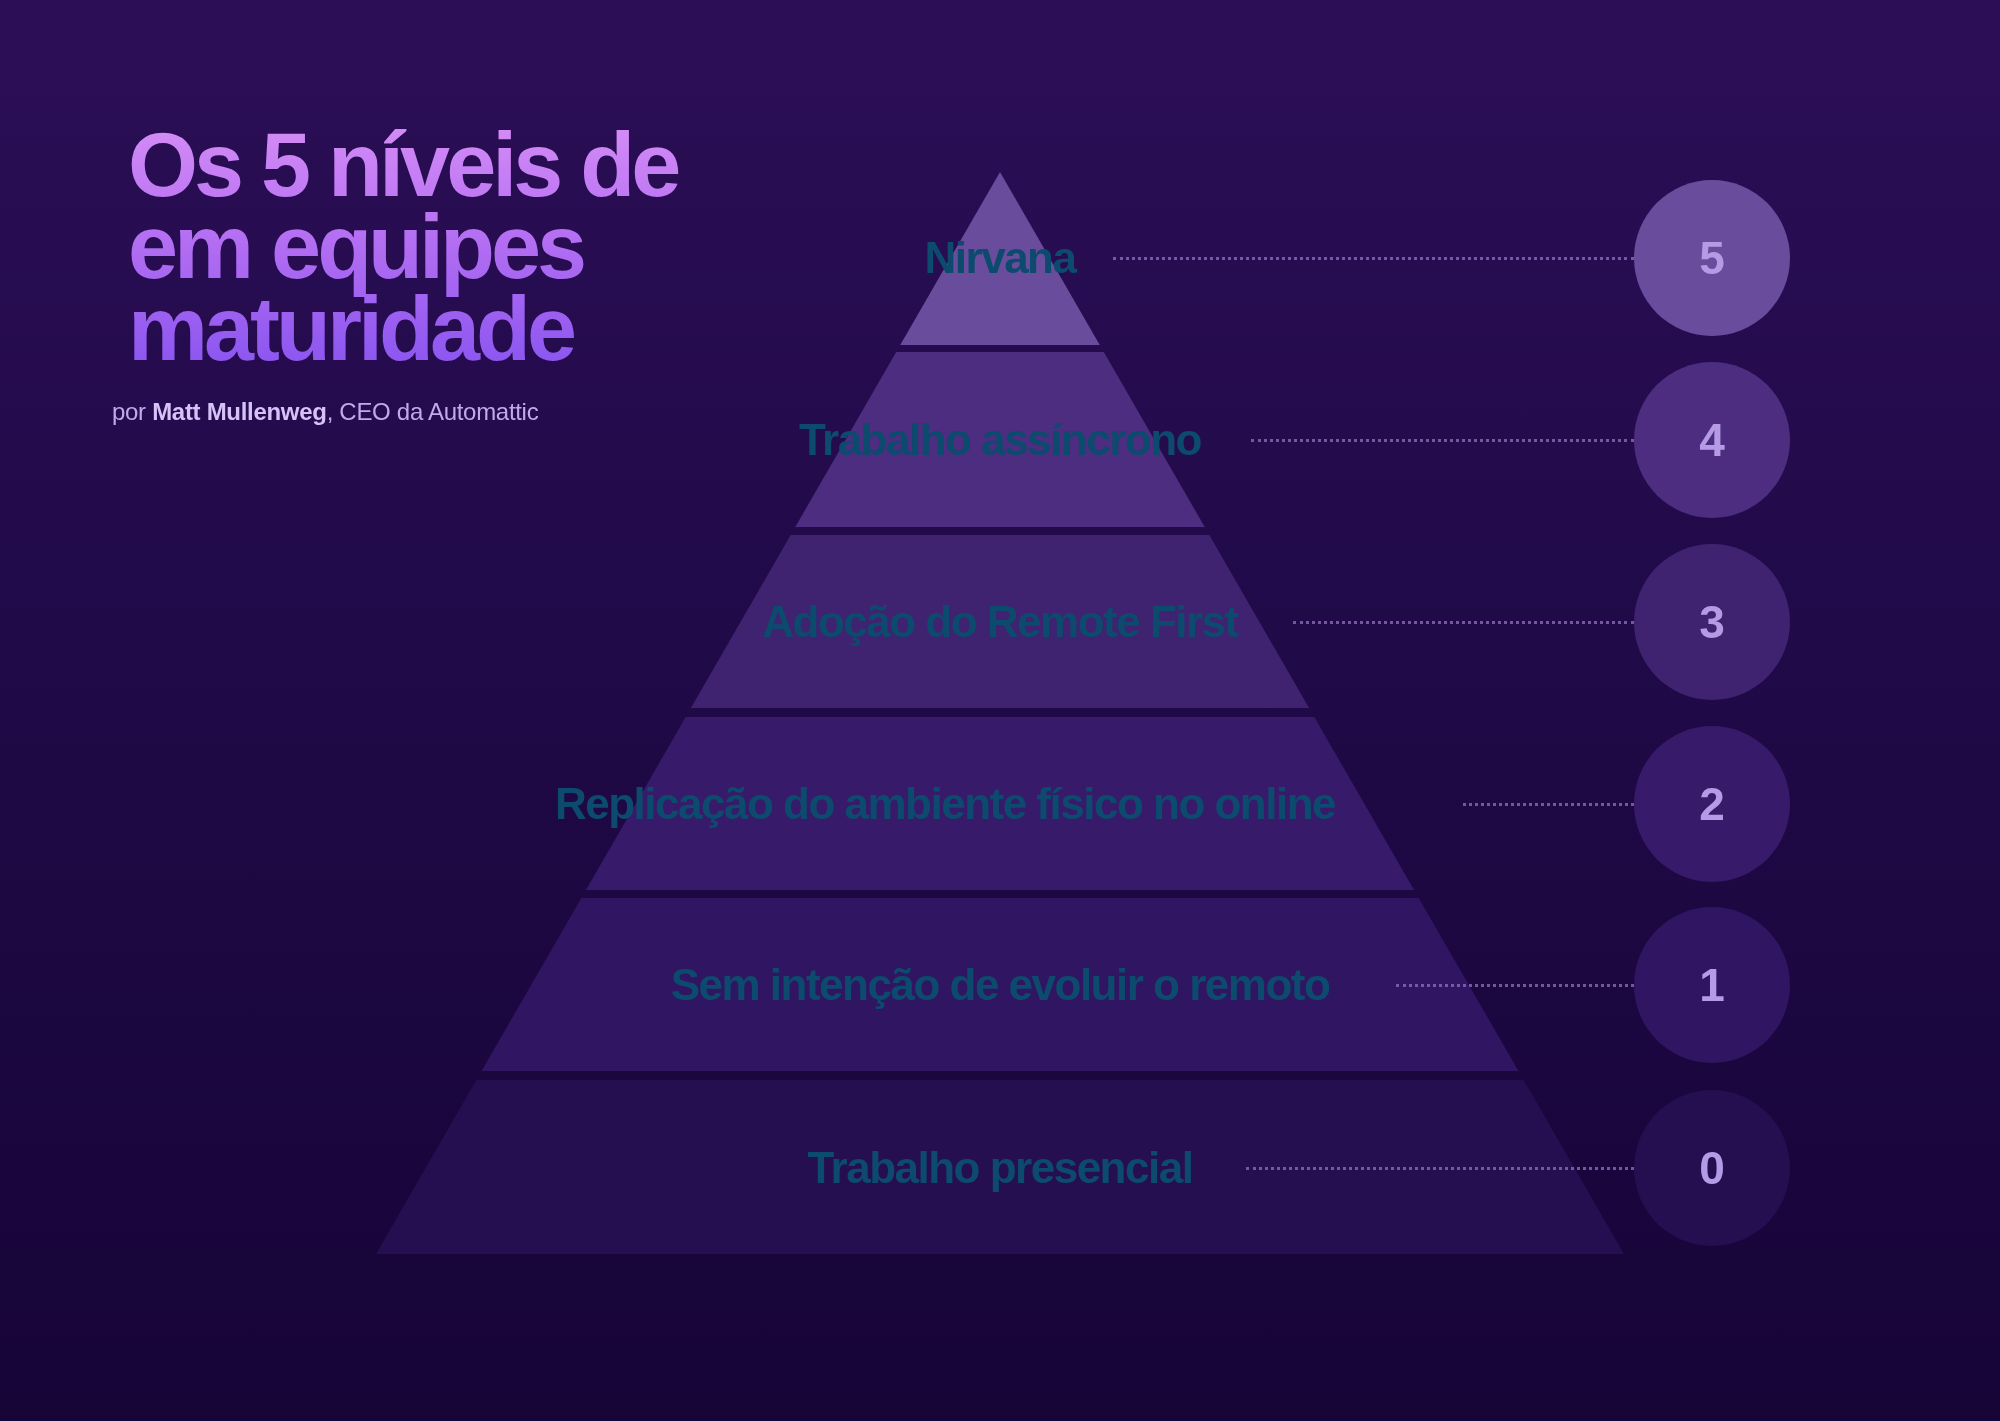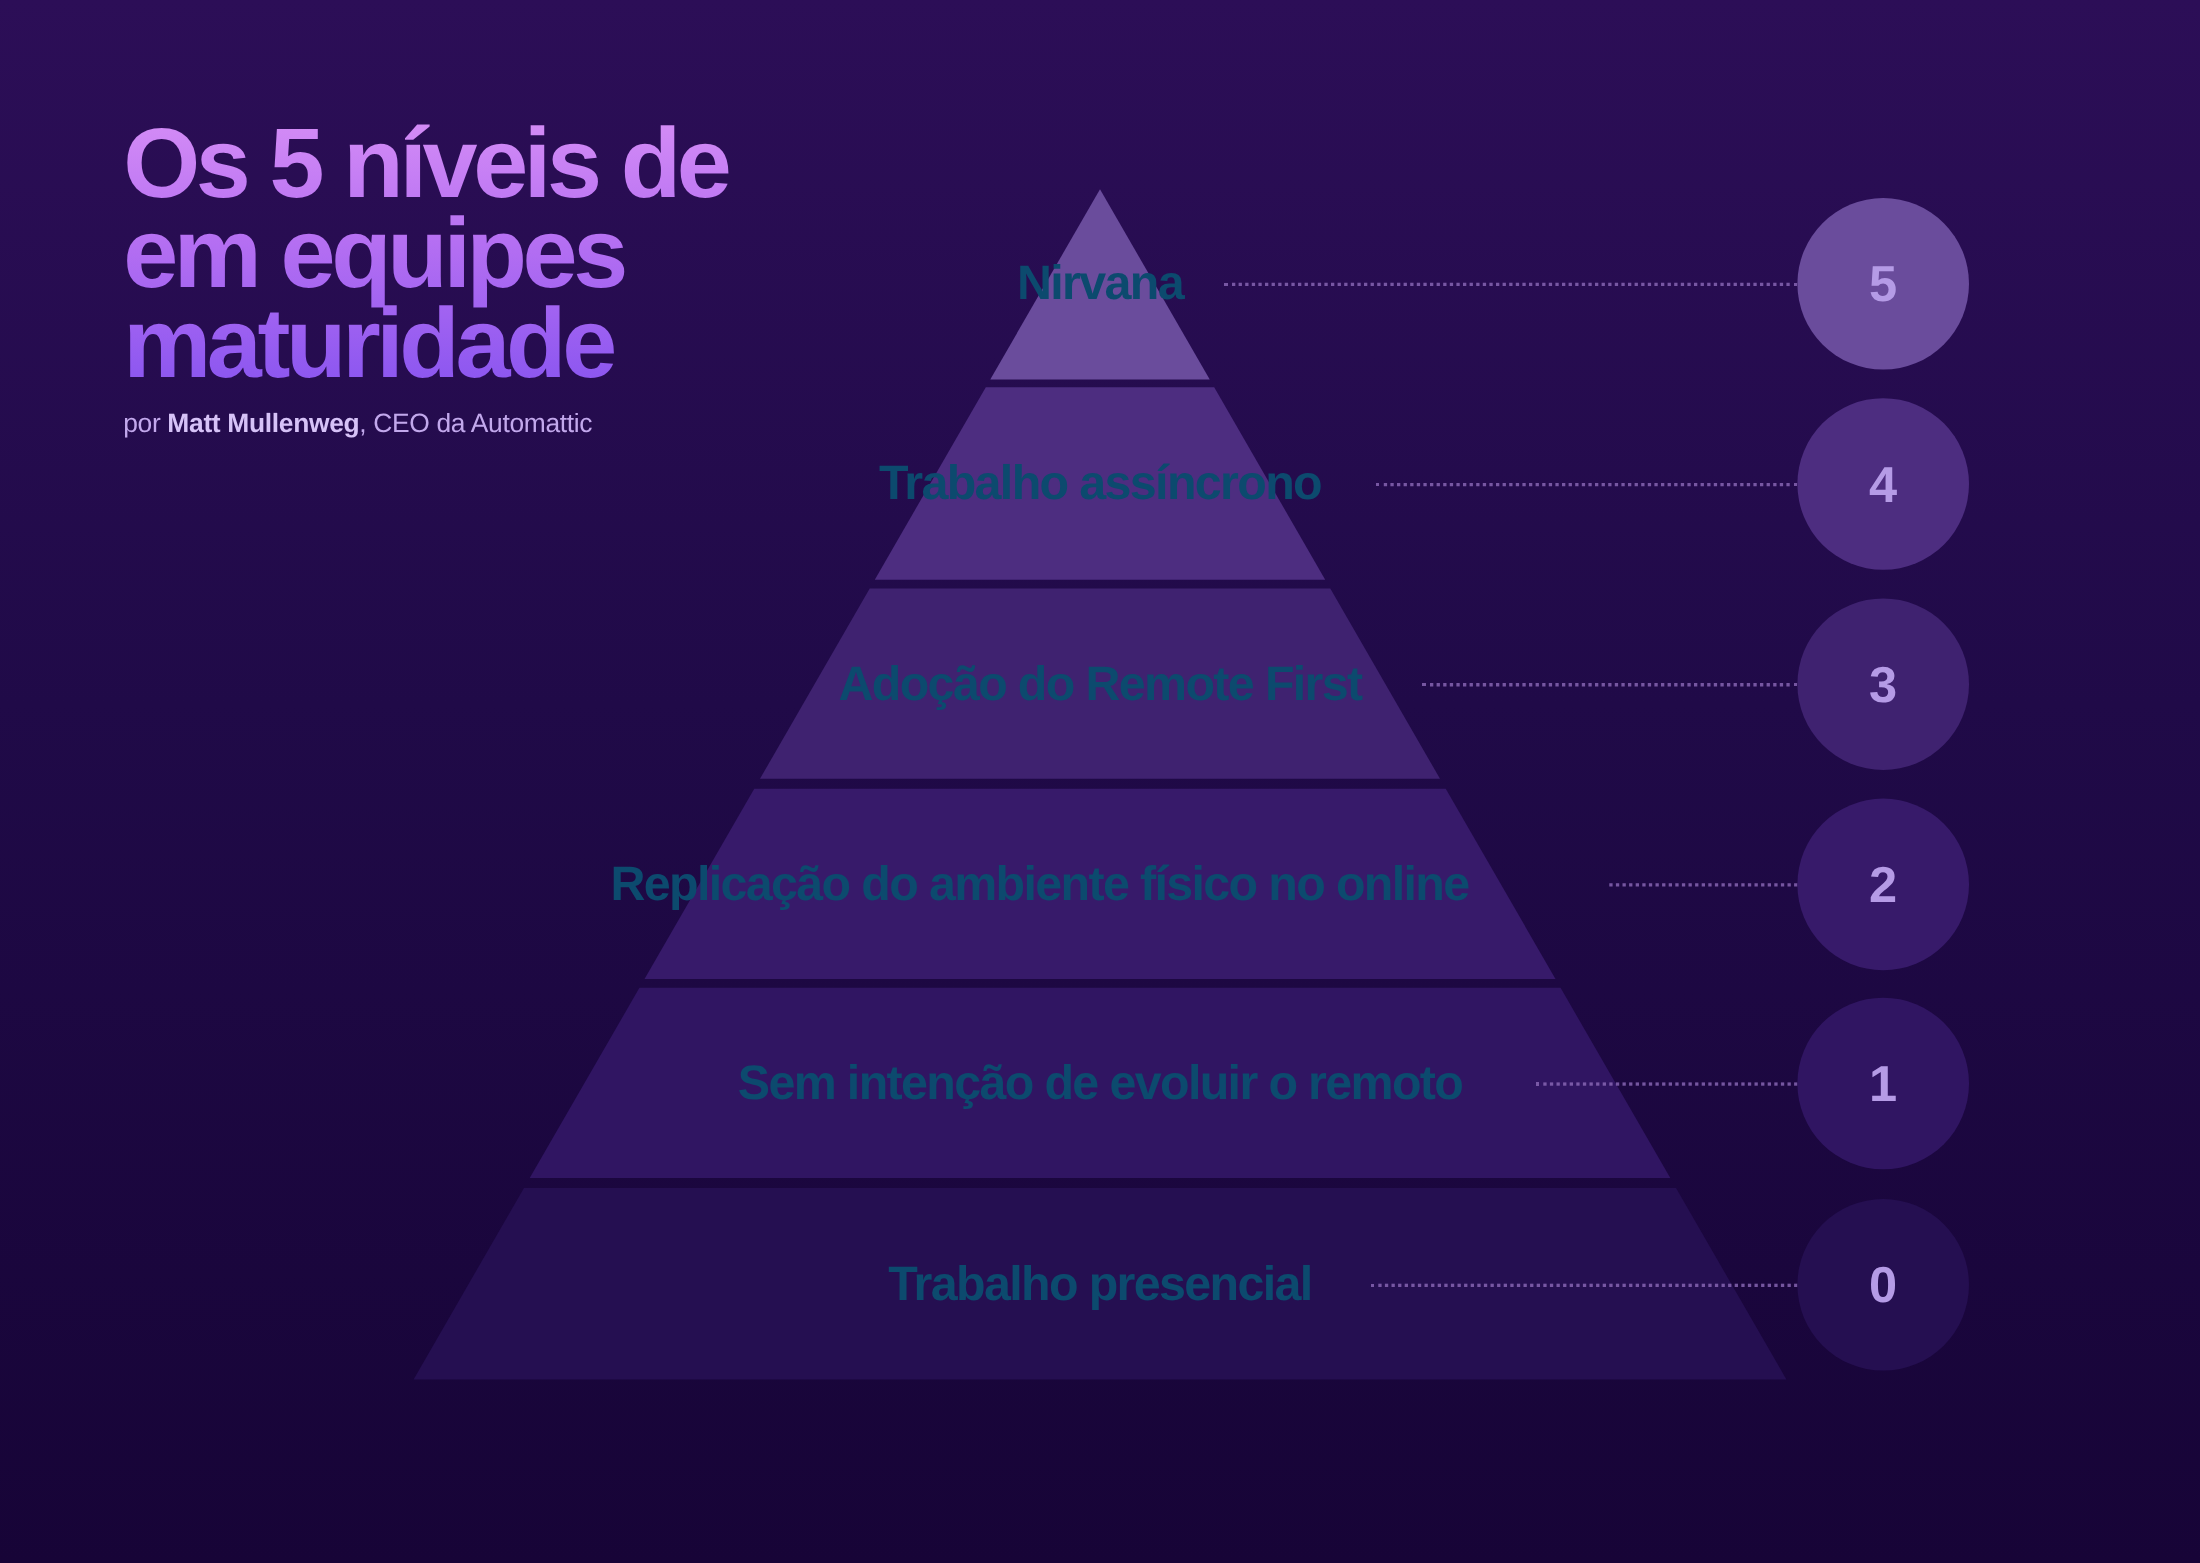--- a/index.html
+++ b/index.html
@@ -3,28 +3,28 @@
 <meta charset="utf-8">
 <style>
   html, body { margin:0; padding:0; }
   body {
     width:2000px; height:1421px; overflow:hidden; position:relative;
     background: linear-gradient(180deg, #2c0e57 0%, #200a48 45%, #170437 100%);
     font-family: "Liberation Sans", sans-serif;
   }
   .title-block { position:absolute; left:112px; top:108px; width:700px; }
   .title {
-    margin:0; font-family:"Liberation Sans", sans-serif; font-weight:700;
+    margin:16px; font-family:"Liberation Sans", sans-serif; font-weight:700;
     font-size:90px; line-height:82px; letter-spacing:-4px;
     background: linear-gradient(180deg, #d48cf6 0%, #b56ff2 45%, #8a55f0 100%);
     -webkit-background-clip:text; background-clip:text; color:transparent;
   }
   .title span { display:block; }
   .byline {
-    margin-top:18px; font-size:24px; color:#c2a8ec; letter-spacing:-0.3px;
+    margin-top:28px; font-size:24px; color:#c2a8ec; letter-spacing:-0.3px;
   }
   .byline b { font-weight:700; color:#d6c2f7; }
 
   svg.pyramid { position:absolute; left:0; top:0; }
   .tier-label {
     position:absolute; color:#0c4a6e; font-weight:700; font-size:44px;
     letter-spacing:-1.5px; white-space:nowrap; transform:translate(-50%,-50%);
   }
   .leader {
     position:absolute; height:0; border-top:3px dotted #8c6ab8; opacity:0.8;

